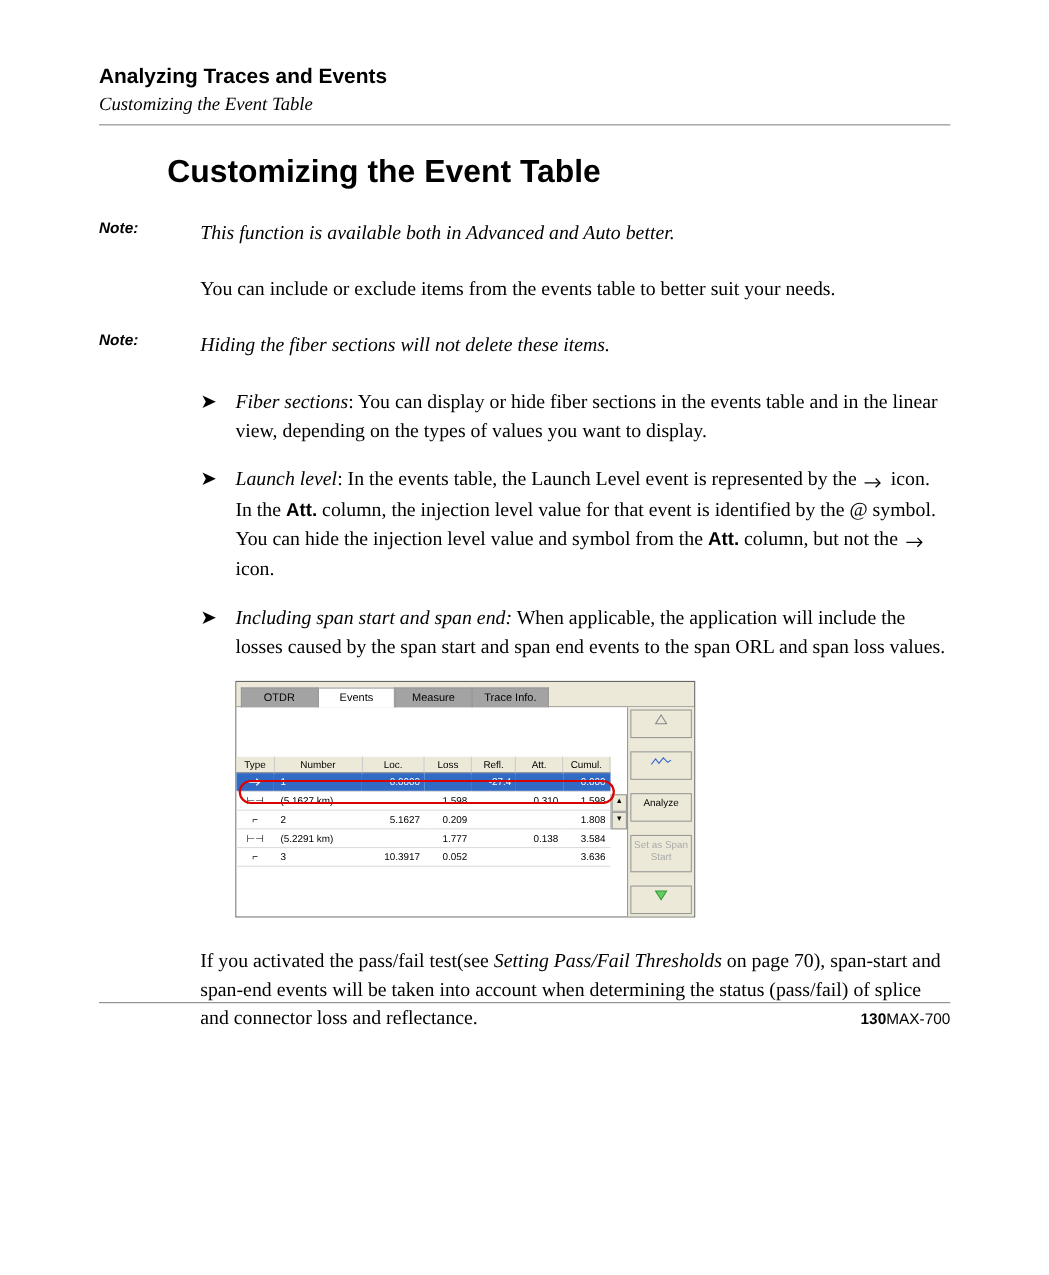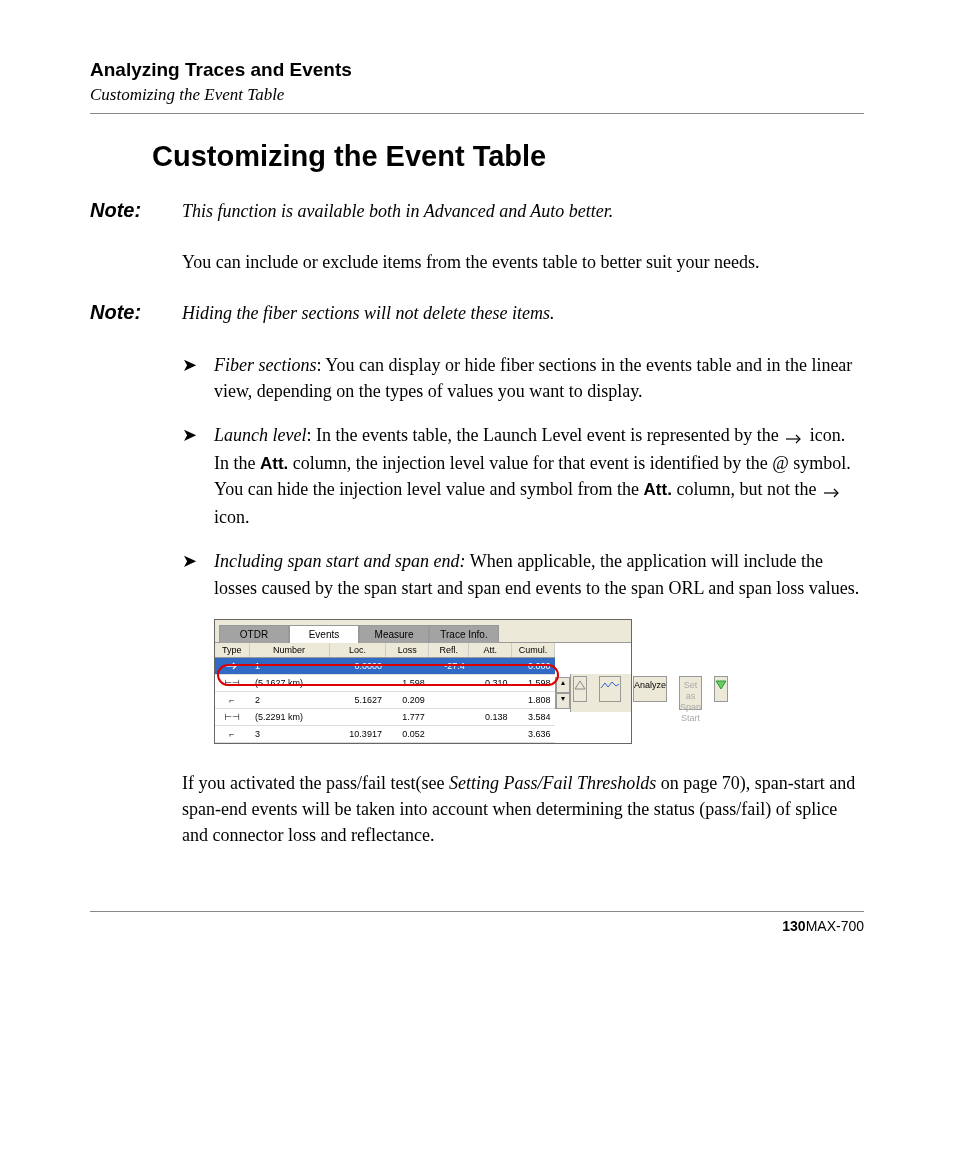--- a/index.html
+++ b/index.html
@@ -40,21 +40,21 @@
     margin: 0 0 26px 62px;
   }
   .note-row {
     display: flex;
     margin: 0 0 26px 0;
   }
   .note-label {
     font-family: "Segoe UI", "Helvetica Neue", Arial, sans-serif;
     font-weight: 700;
     font-style: italic;
-    font-size: 20px;
+    font-size: 14px;
     width: 92px;
     flex: 0 0 92px;
   }
   .note-text {
     font-style: italic;
     font-size: 18px;
     line-height: 1.35;
   }
   .body-text {
     margin: 0 0 26px 92px;
@@ -165,21 +165,21 @@
     background: #ece9d8;
     text-align:center;
     line-height:10px;
     font-size:8px;
   }
   .side-panel {
     width: 56px;
     background: #ece9d8;
     border-left: 1px solid #999;
     display: flex;
-    flex-direction: row;
+    flex-direction: column;
     align-items: stretch;
     padding: 2px;
     gap: 12px;
   }
   .sp-btn {
     border: 1px solid #999;
     background: #ece9d8;
     text-align: center;
     font-size: 9px;
     padding: 3px 0;

